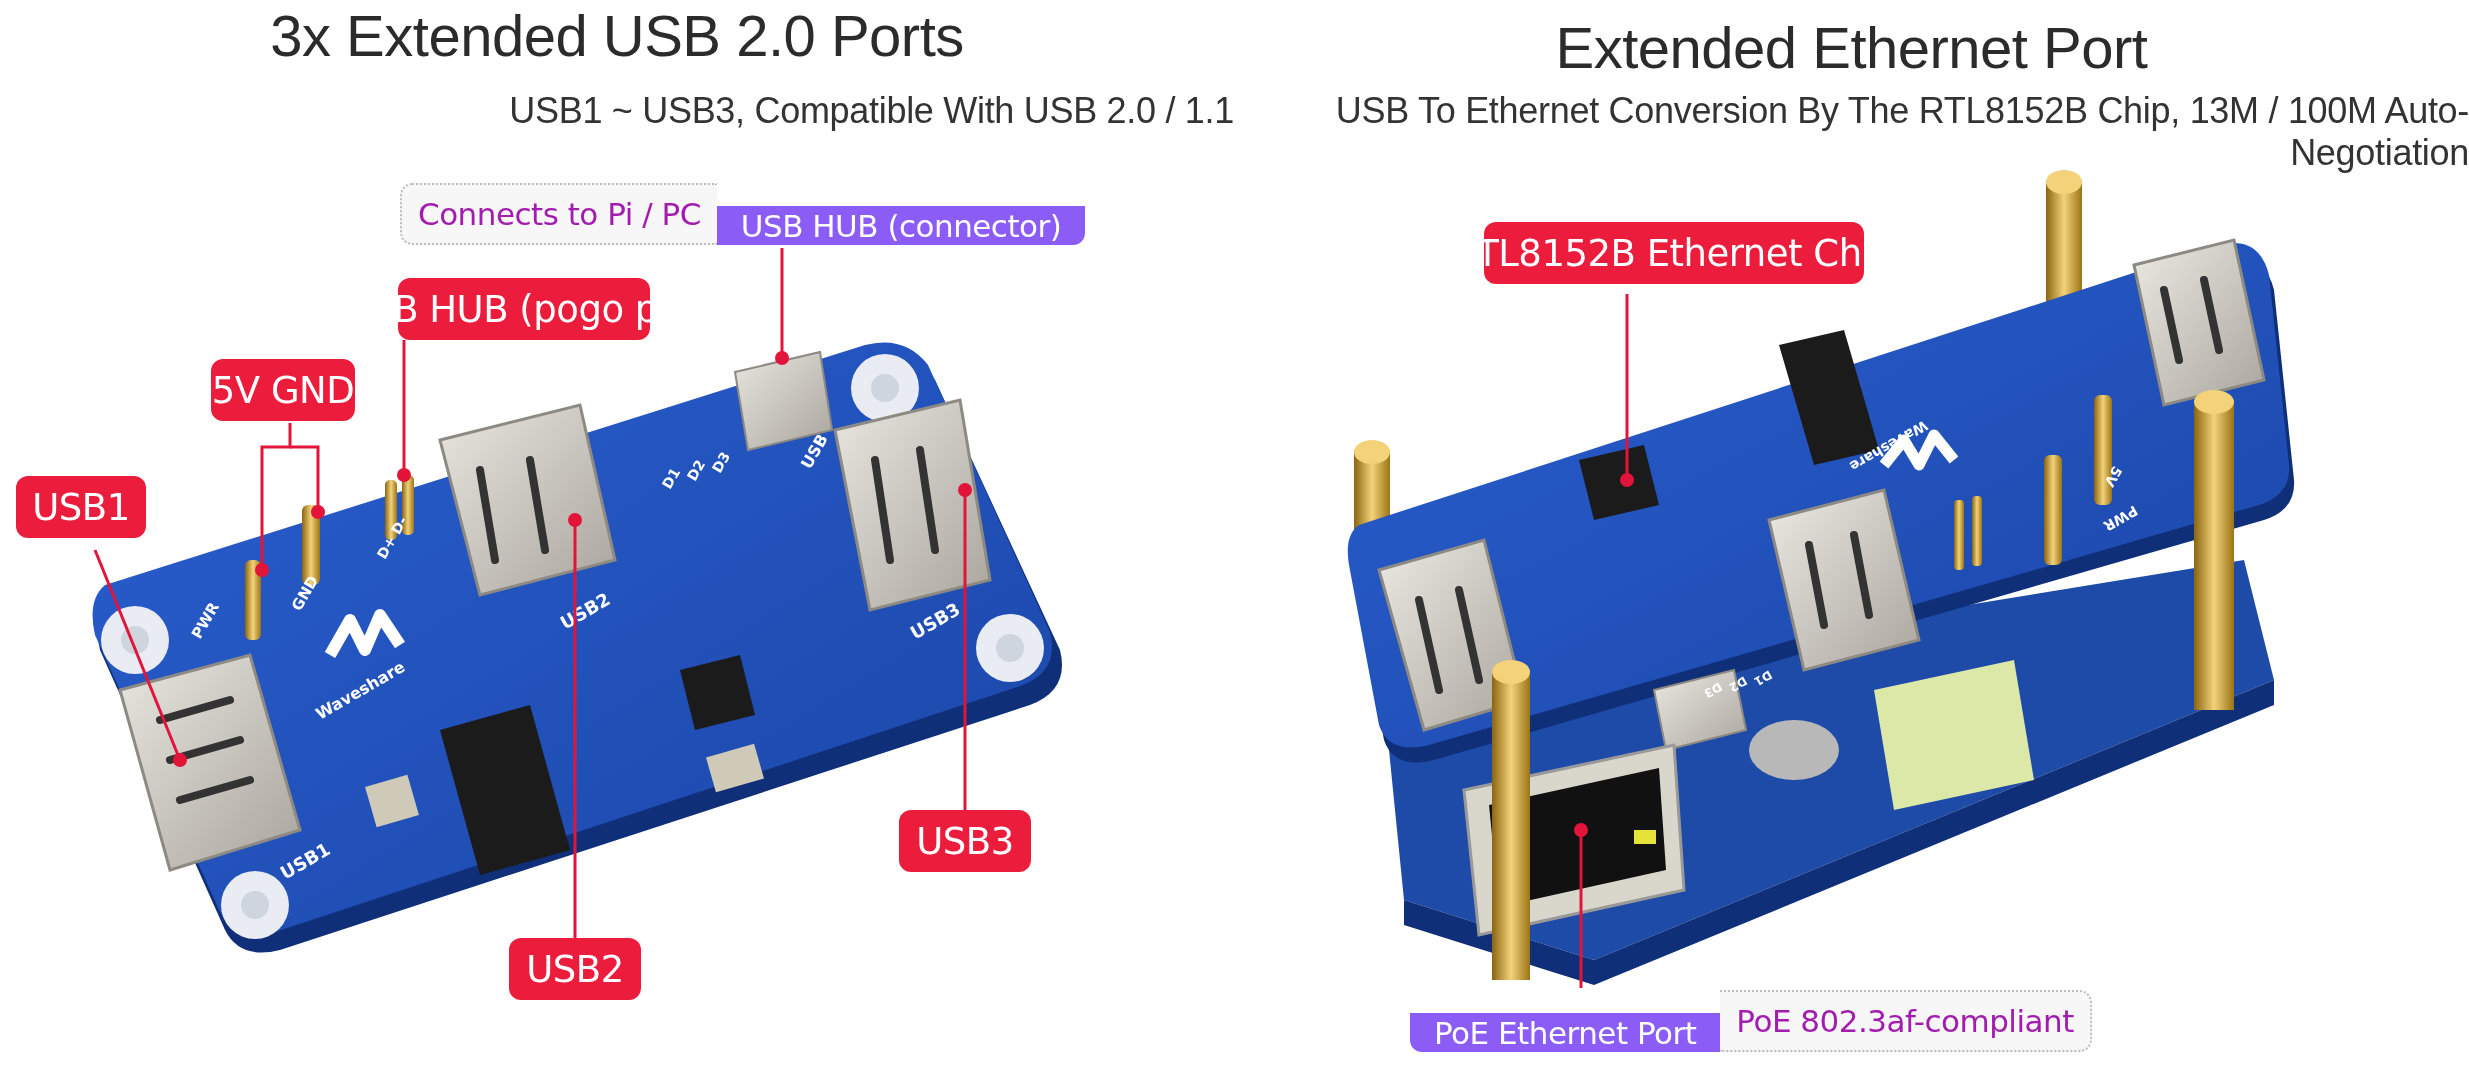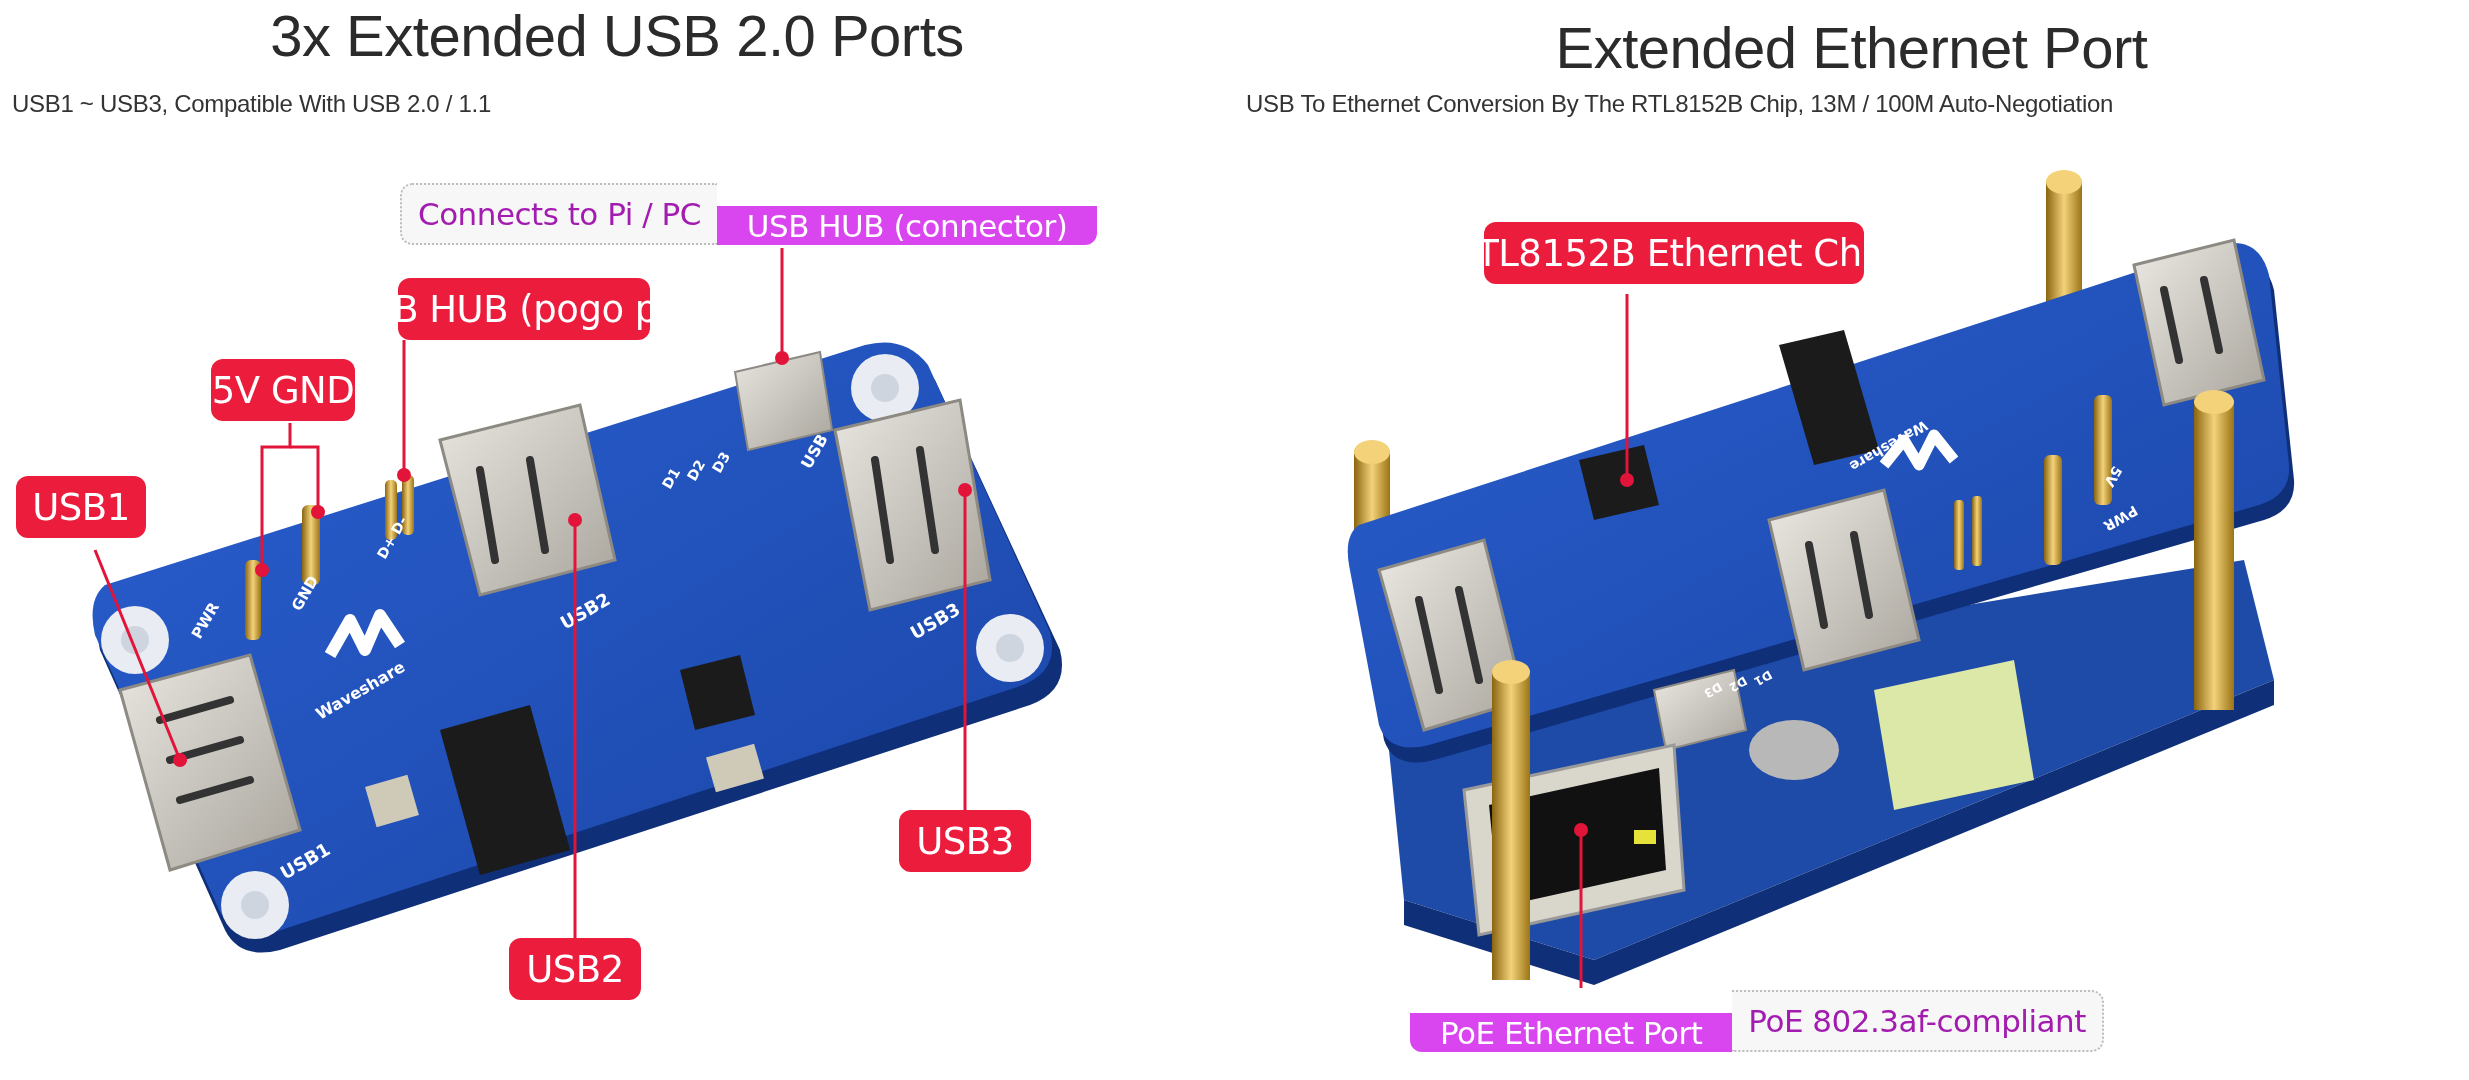--- a/index.html
+++ b/index.html
@@ -1,25 +1,25 @@
 <!DOCTYPE html>
 <html><head>
 <meta charset="utf-8">
 <style>
   html,body{margin:0;padding:0;background:#ffffff;}
   body{width:2469px;height:1080px;position:relative;overflow:hidden;font-family:"Liberation Sans","DejaVu Sans",sans-serif;color:#333;}
   .panel{position:absolute;top:0;height:1080px;}
   .panel.left{left:0;width:1234px;}
   .panel.right{left:1234px;width:1235px;}
   .title{position:absolute;left:0;right:0;text-align:center;font-size:58px;font-weight:400;color:#2b2b2b;letter-spacing:-0.5px;}
-  .subtitle{position:absolute;left:12px;right:0;text-align:left;font-size:24px;color:#333;letter-spacing:-0.3px;}
+  .subtitle{position:absolute;left:12px;right:0;text-align:right;font-size:36px;color:#333;letter-spacing:-0.3px;}
   .pill{position:absolute;height:62px;display:flex;align-items:center;justify-content:center;background:#ec1c3c;color:#fff;border-radius:12px;font-family:"DejaVu Sans",sans-serif;font-size:37px;white-space:nowrap;box-sizing:border-box;padding:0 16px;letter-spacing:-0.5px;}
   .combo{position:absolute;height:62px;display:flex;border-radius:12px;overflow:hidden;box-sizing:border-box;font-family:"DejaVu Sans",sans-serif;font-size:31px;white-space:nowrap;letter-spacing:-0.5px;}
   .combo .grey{background:#f7f7f7;color:#a21caf;display:flex;align-items:center;padding:0 16px;border:2px dotted #bdbdbd;}
-  .combo .red{background:#d946ef;color:#fff;display:flex;align-items:center;padding:0 30px;margin-top:23px;}
+  .combo .red{background:#8b5cf6;color:#fff;display:flex;align-items:center;padding:0 24px;margin-top:23px;}
   .combo.gl .grey{border-right:none;border-radius:12px 0 0 12px;}
   .combo.gr .grey{border-left:none;border-radius:0 12px 12px 0;}
   svg.art{position:absolute;left:0;top:0;}
   .lead{stroke:#e3143a;stroke-width:3;fill:none;}
   .dot{fill:#e3143a;}
 </style>
 </head>
 <body>
 
 <div class="panel left">

